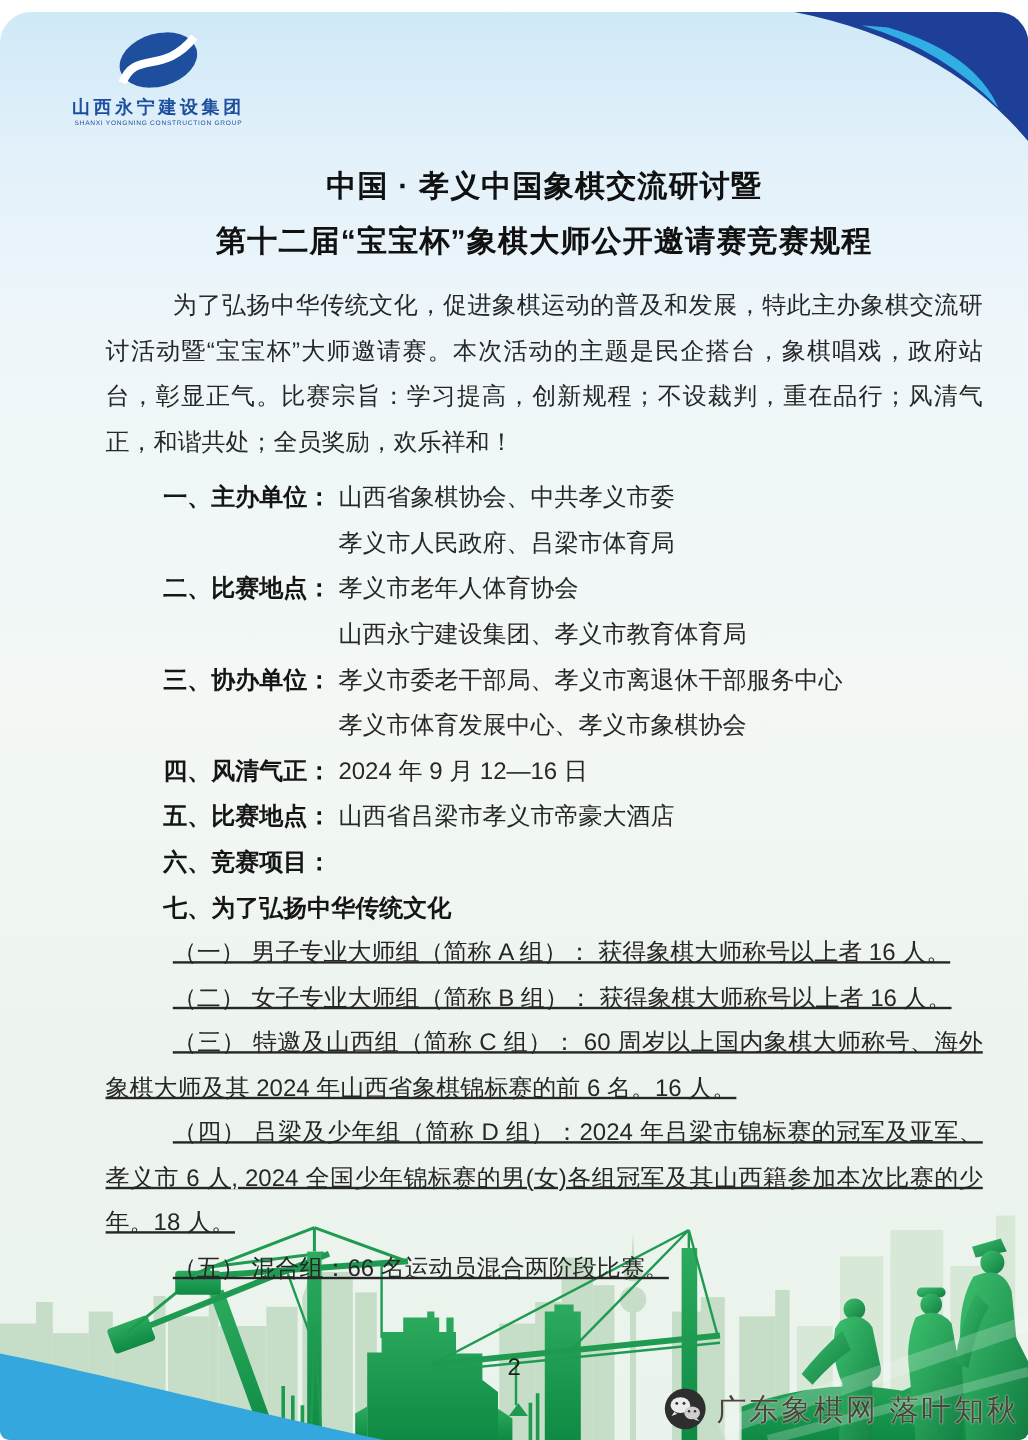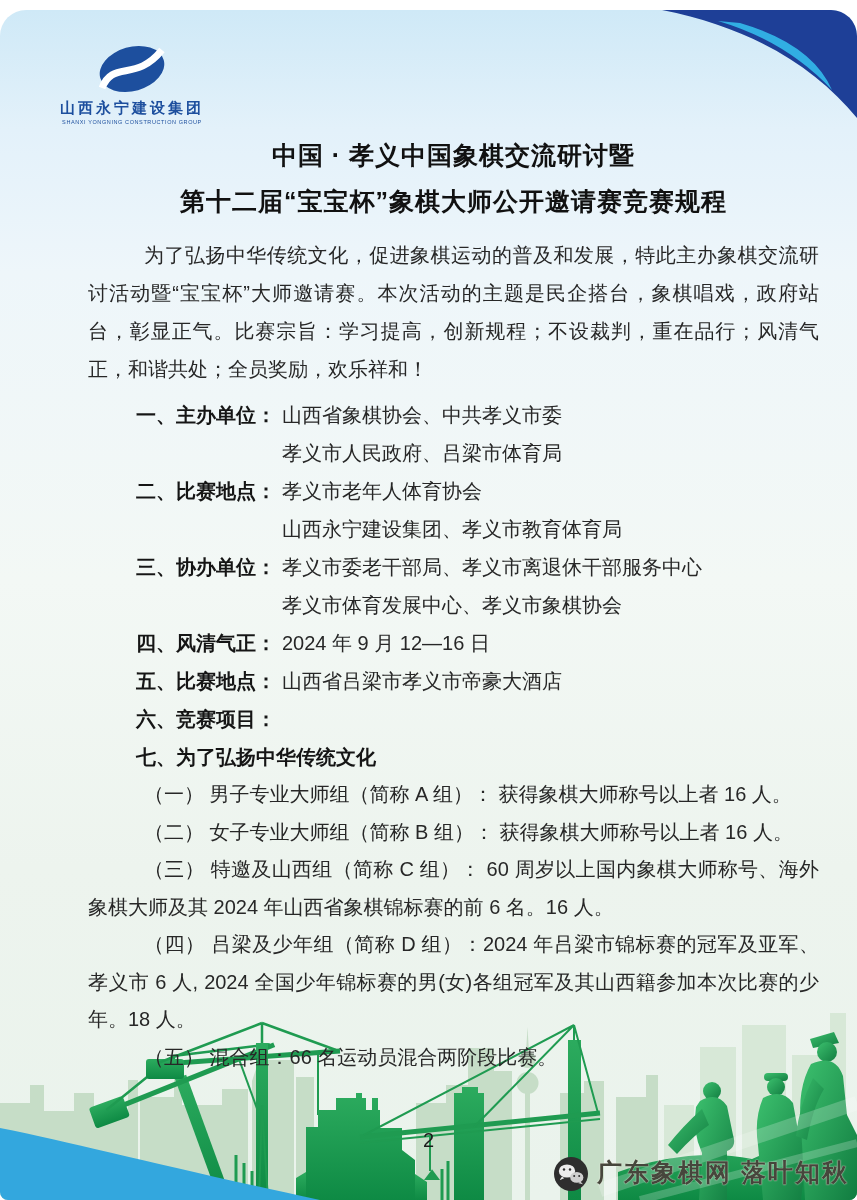--- a/index.html
+++ b/index.html
@@ -12,41 +12,41 @@
     border-radius:26px 26px 8px 8px;overflow:hidden;
     background:linear-gradient(180deg,#cfe9f7 0%,#e3f1fa 10%,#eef6fa 22%,#f3f8f5 48%,#edf4ee 72%,#eaf3ec 100%);
   }
   
   .corner-tr{position:absolute;top:0;right:0;width:235px;height:125px;z-index:6;}
   
   .wedge{position:absolute;left:0;bottom:0;width:320px;height:80px;z-index:5;}
   
   .art{position:absolute;left:0;bottom:0;width:857px;height:215px;z-index:3;}
   
-  .logo{position:absolute;top:31px;left:52px;width:160px;text-align:center;z-index:4;}
+  .logo{position:absolute;top:12px;left:52px;width:160px;text-align:center;z-index:4;}
   .logo-mark{display:block;margin:0 auto;}
   .logo-cn{font-size:15px;font-weight:700;color:#1d4f9e;letter-spacing:3px;margin-top:2px;white-space:nowrap;}
   .logo-en{font-size:5.5px;color:#1d4f9e;letter-spacing:.6px;margin-top:1px;white-space:nowrap;}
   
   .content{position:relative;z-index:4;padding:126px 38px 0 88px;}
   .title{font-size:25px;font-weight:700;text-align:center;line-height:38px;color:#111;letter-spacing:1px;}
   .title + .title{margin-top:8px;}
   .intro{font-size:20px;line-height:38px;text-align:justify;text-indent:56px;margin:16px 0 8px 0;color:#272727;}
   .sections{margin-left:48px;font-size:20px;}
   .sec{display:flex;line-height:38px;}
   .lbl{font-weight:700;color:#151515;white-space:nowrap;flex:0 0 auto;}
   .val{flex:1;margin-left:6px;color:#272727;}
   .vl{display:block;white-space:nowrap;}
   .groups{font-size:20px;}
-  .grp{margin:0;line-height:37.5px;text-indent:56px;text-align:justify;color:#272727;}
+  .grp{margin:0;line-height:37.5px;text-indent:56px;text-align:justify;color:#272727;text-decoration:underline;}
   
   .pageno{position:absolute;left:0;right:0;bottom:48px;text-align:center;font-size:20px;color:#1c1c1c;z-index:7;}
   .watermark{
-    position:absolute;right:8px;bottom:8px;z-index:8;display:flex;gap:8px;
-    font-size:25px;font-weight:700;color:#46463c;letter-spacing:2px;
+    position:absolute;right:8px;bottom:8px;z-index:8;display:flex;align-items:center;gap:8px;
+    font-size:25px;font-weight:400;color:#46463c;letter-spacing:2px;
     text-shadow:0 0 1px #f0f0dc,0 0 2px #ffffff66;
   }
   .watermark .wm-icon{width:36px;height:36px;flex:0 0 auto;}
 </style>
 </head>
 <body>
 
 <div class="card">
 
   <svg class="art" viewBox="0 0 857 215" preserveAspectRatio="none">

